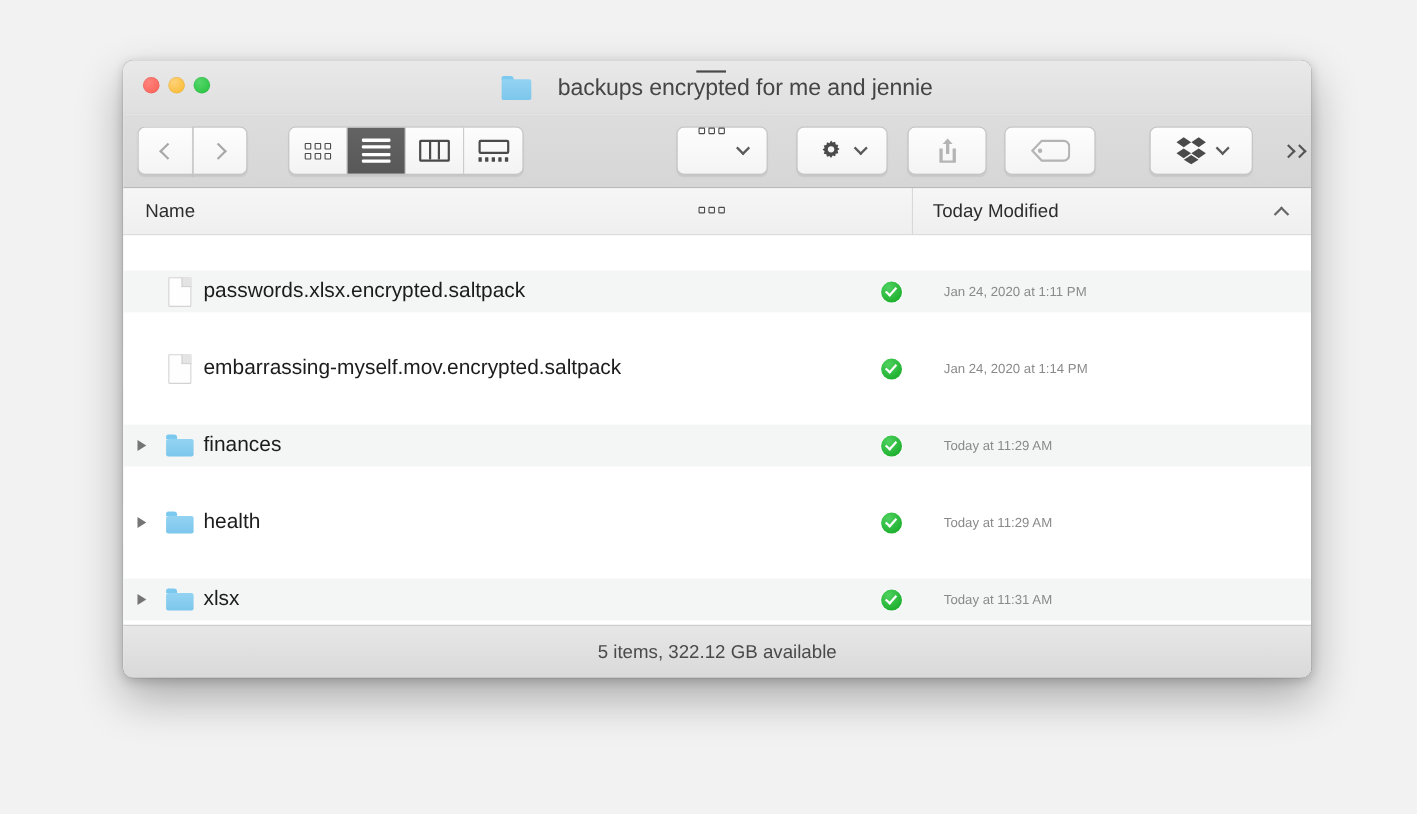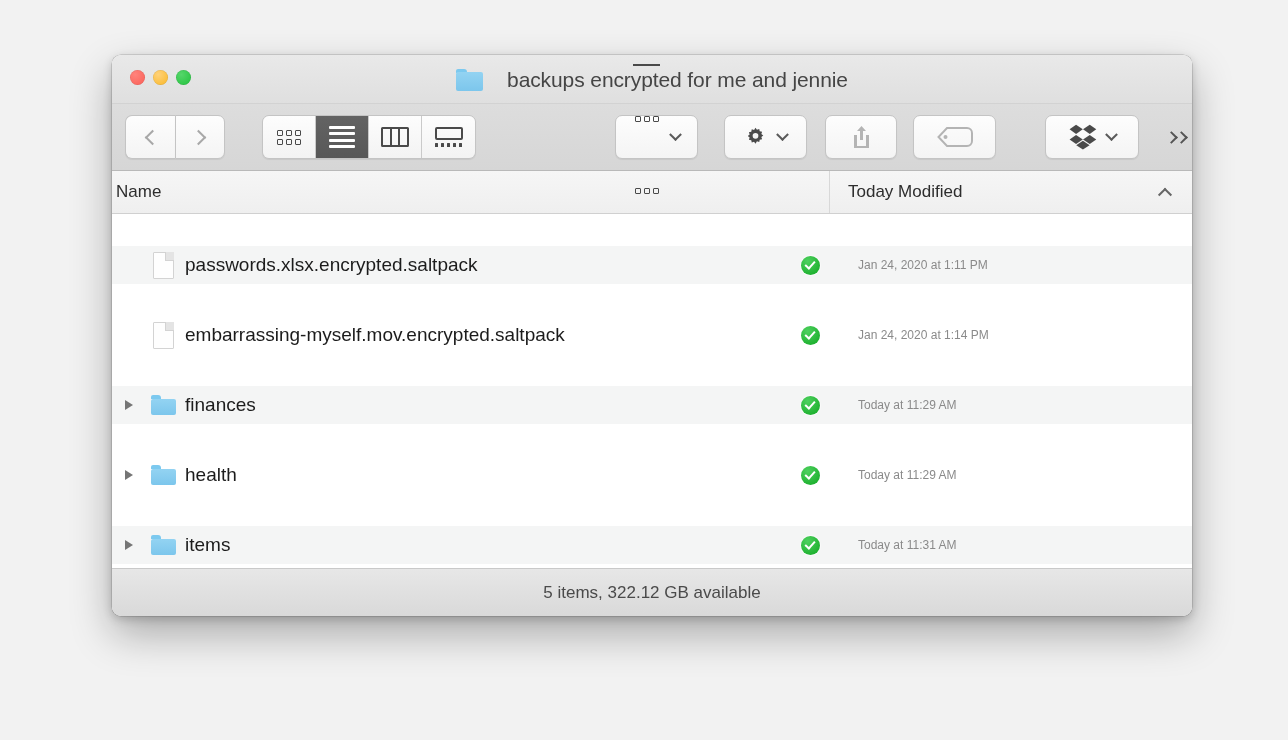--- a/index.html
+++ b/index.html
@@ -224,21 +224,21 @@
     flex: 0 0 43px;
     display: flex;
     background: linear-gradient(to bottom, #f6f6f6 0%, #efefef 100%);
     border-bottom: 1px solid #d0d0d0;
     font-size: 17px;
     color: #2d2d2d;
   }
   .col-name {
     width: 718px;
     display: flex; align-items: center;
-    padding-left: 4px;
+    padding-left: 20px;
     border-right: 1px solid #d8d8d8;
   }
   .col-date {
     flex: 1;
     display: flex; align-items: center;
     padding-left: 18px;
     position: relative;
   }
   .sort-chev {
     position: absolute;
@@ -553,21 +553,21 @@
     <div class="row odd">
       <span class="disclosure">
           <span class="tri"></span>
         </span>
       <span class="row-icon">
         <span class="folder-glyph row-folder">
             <span class="tab"></span>
             <span class="body"></span>
           </span>
       </span>
-      <span class="row-name">items</span>
+      <span class="row-name">xlsx</span>
       <span class="row-badge">
           <span class="badge-check">
             <span class="tick"></span>
           </span>
         </span>
       <span class="row-date">Today at 11:31 AM</span>
     </div>
 
     <div class="row even"></div>
     <div class="row odd"></div>

